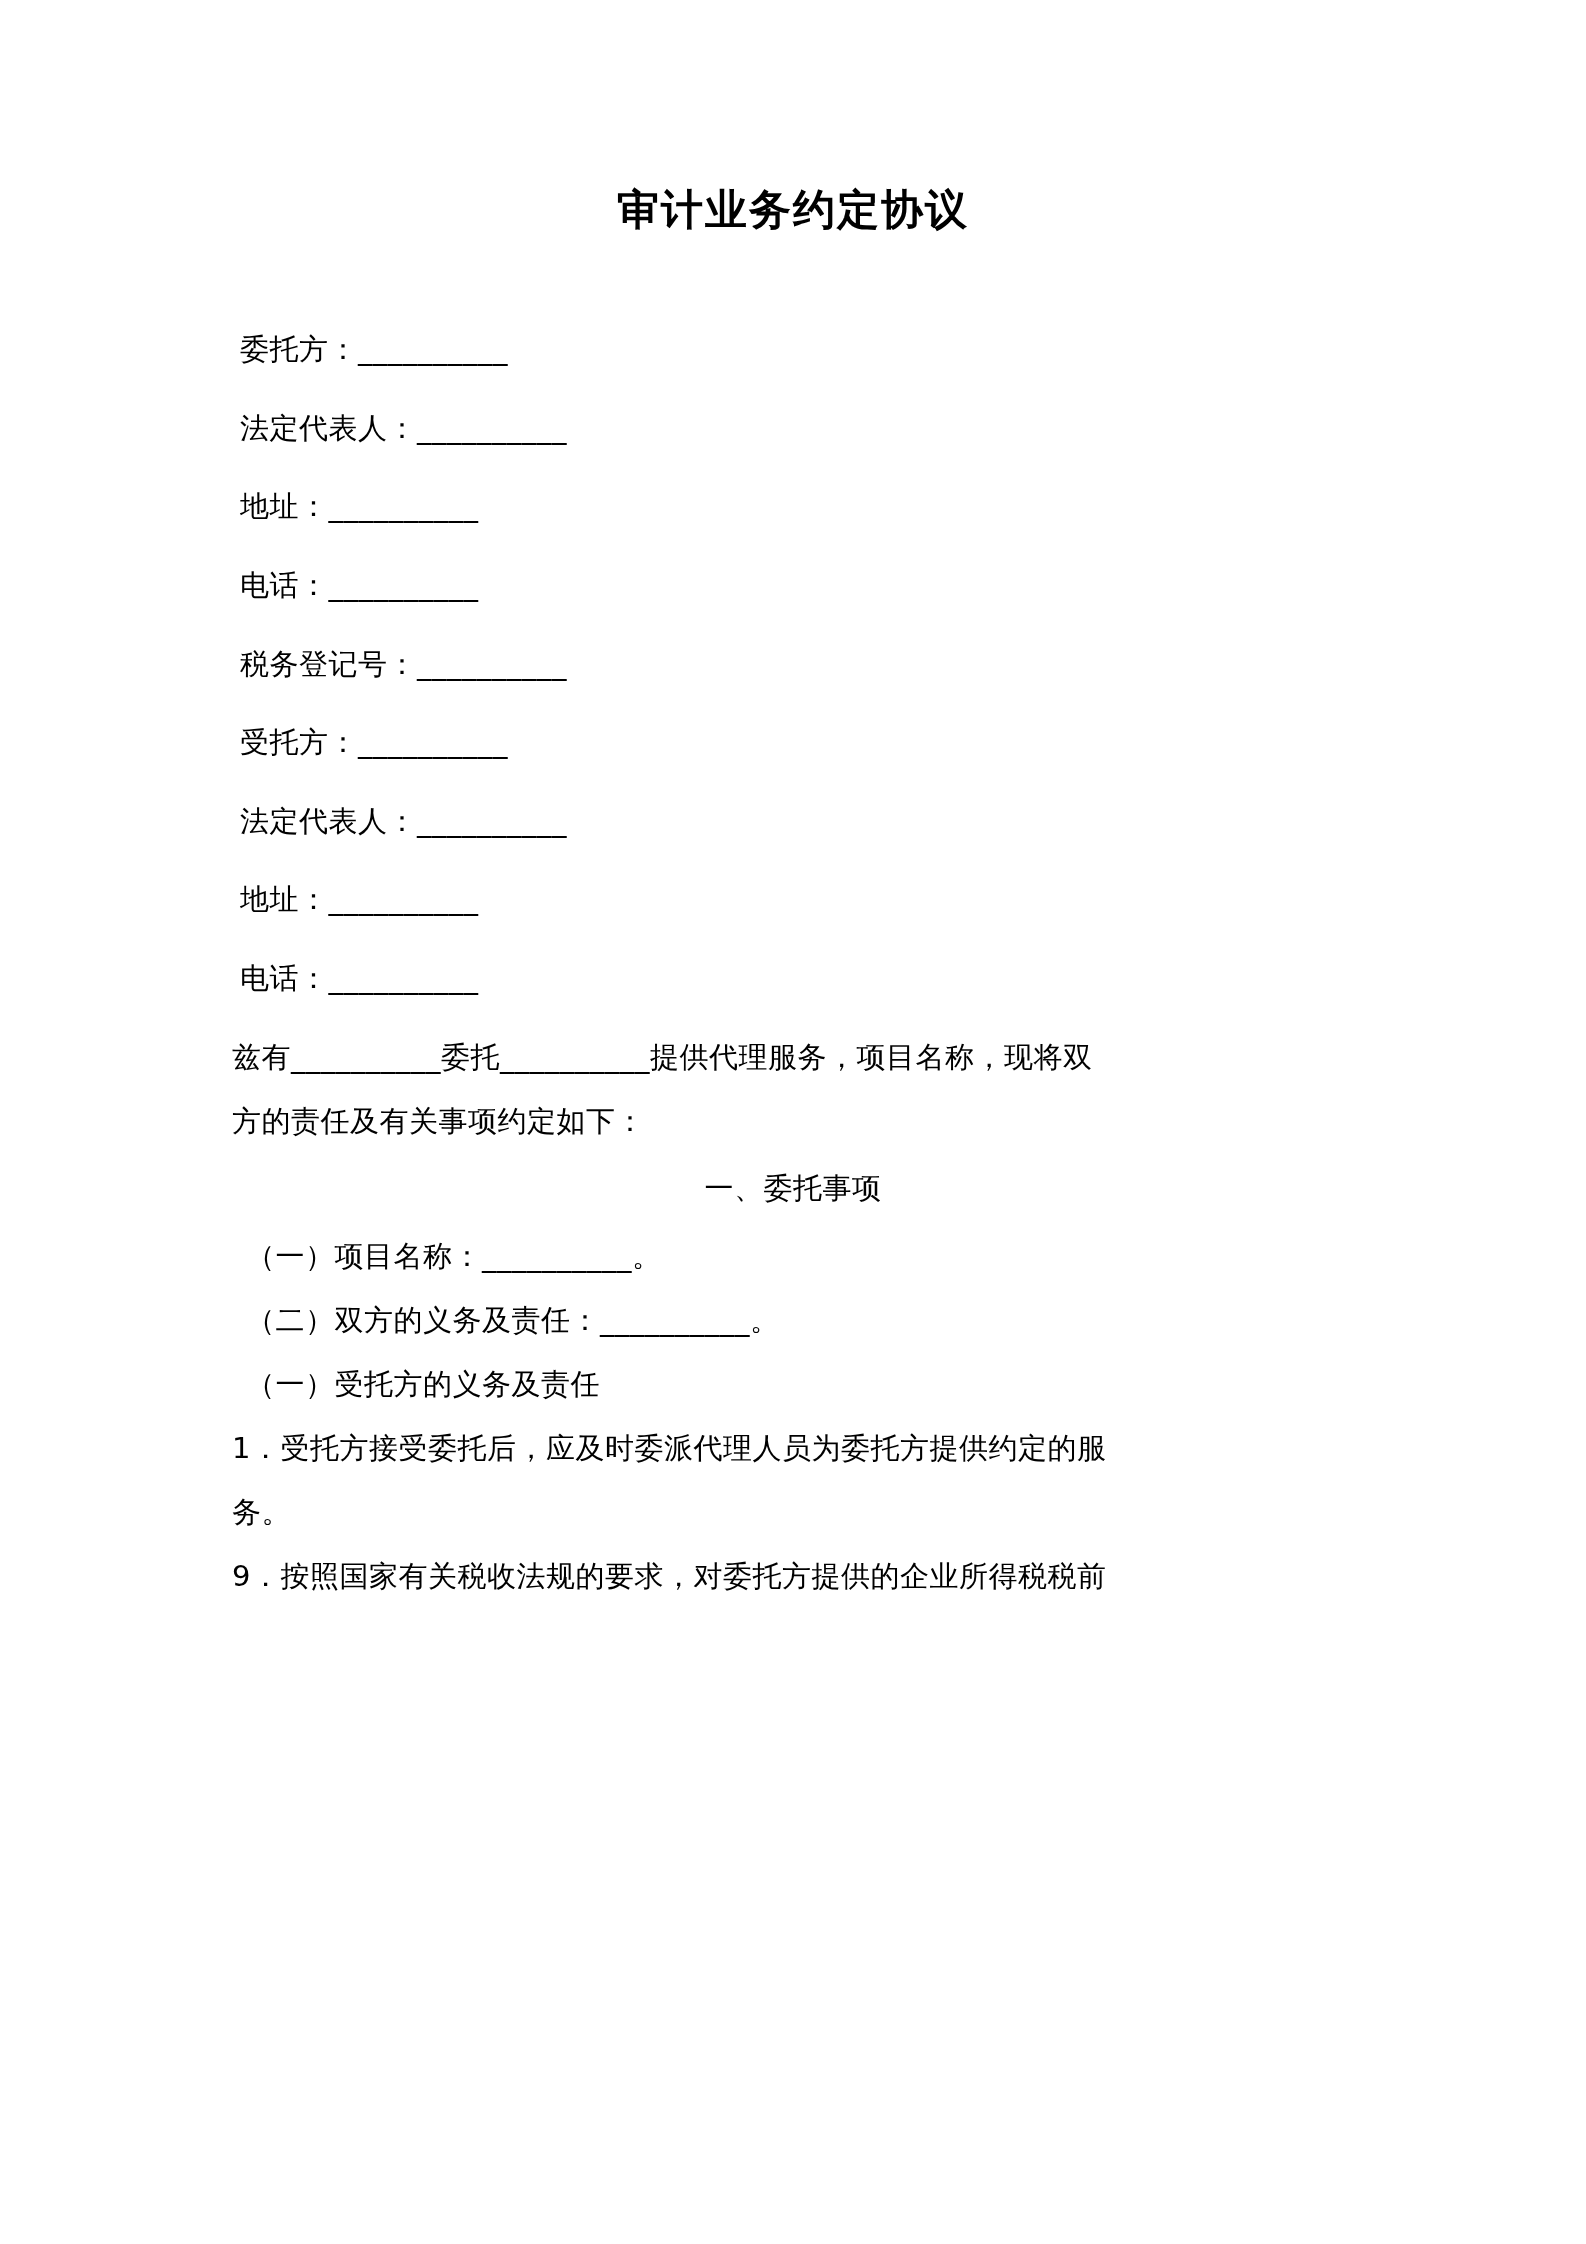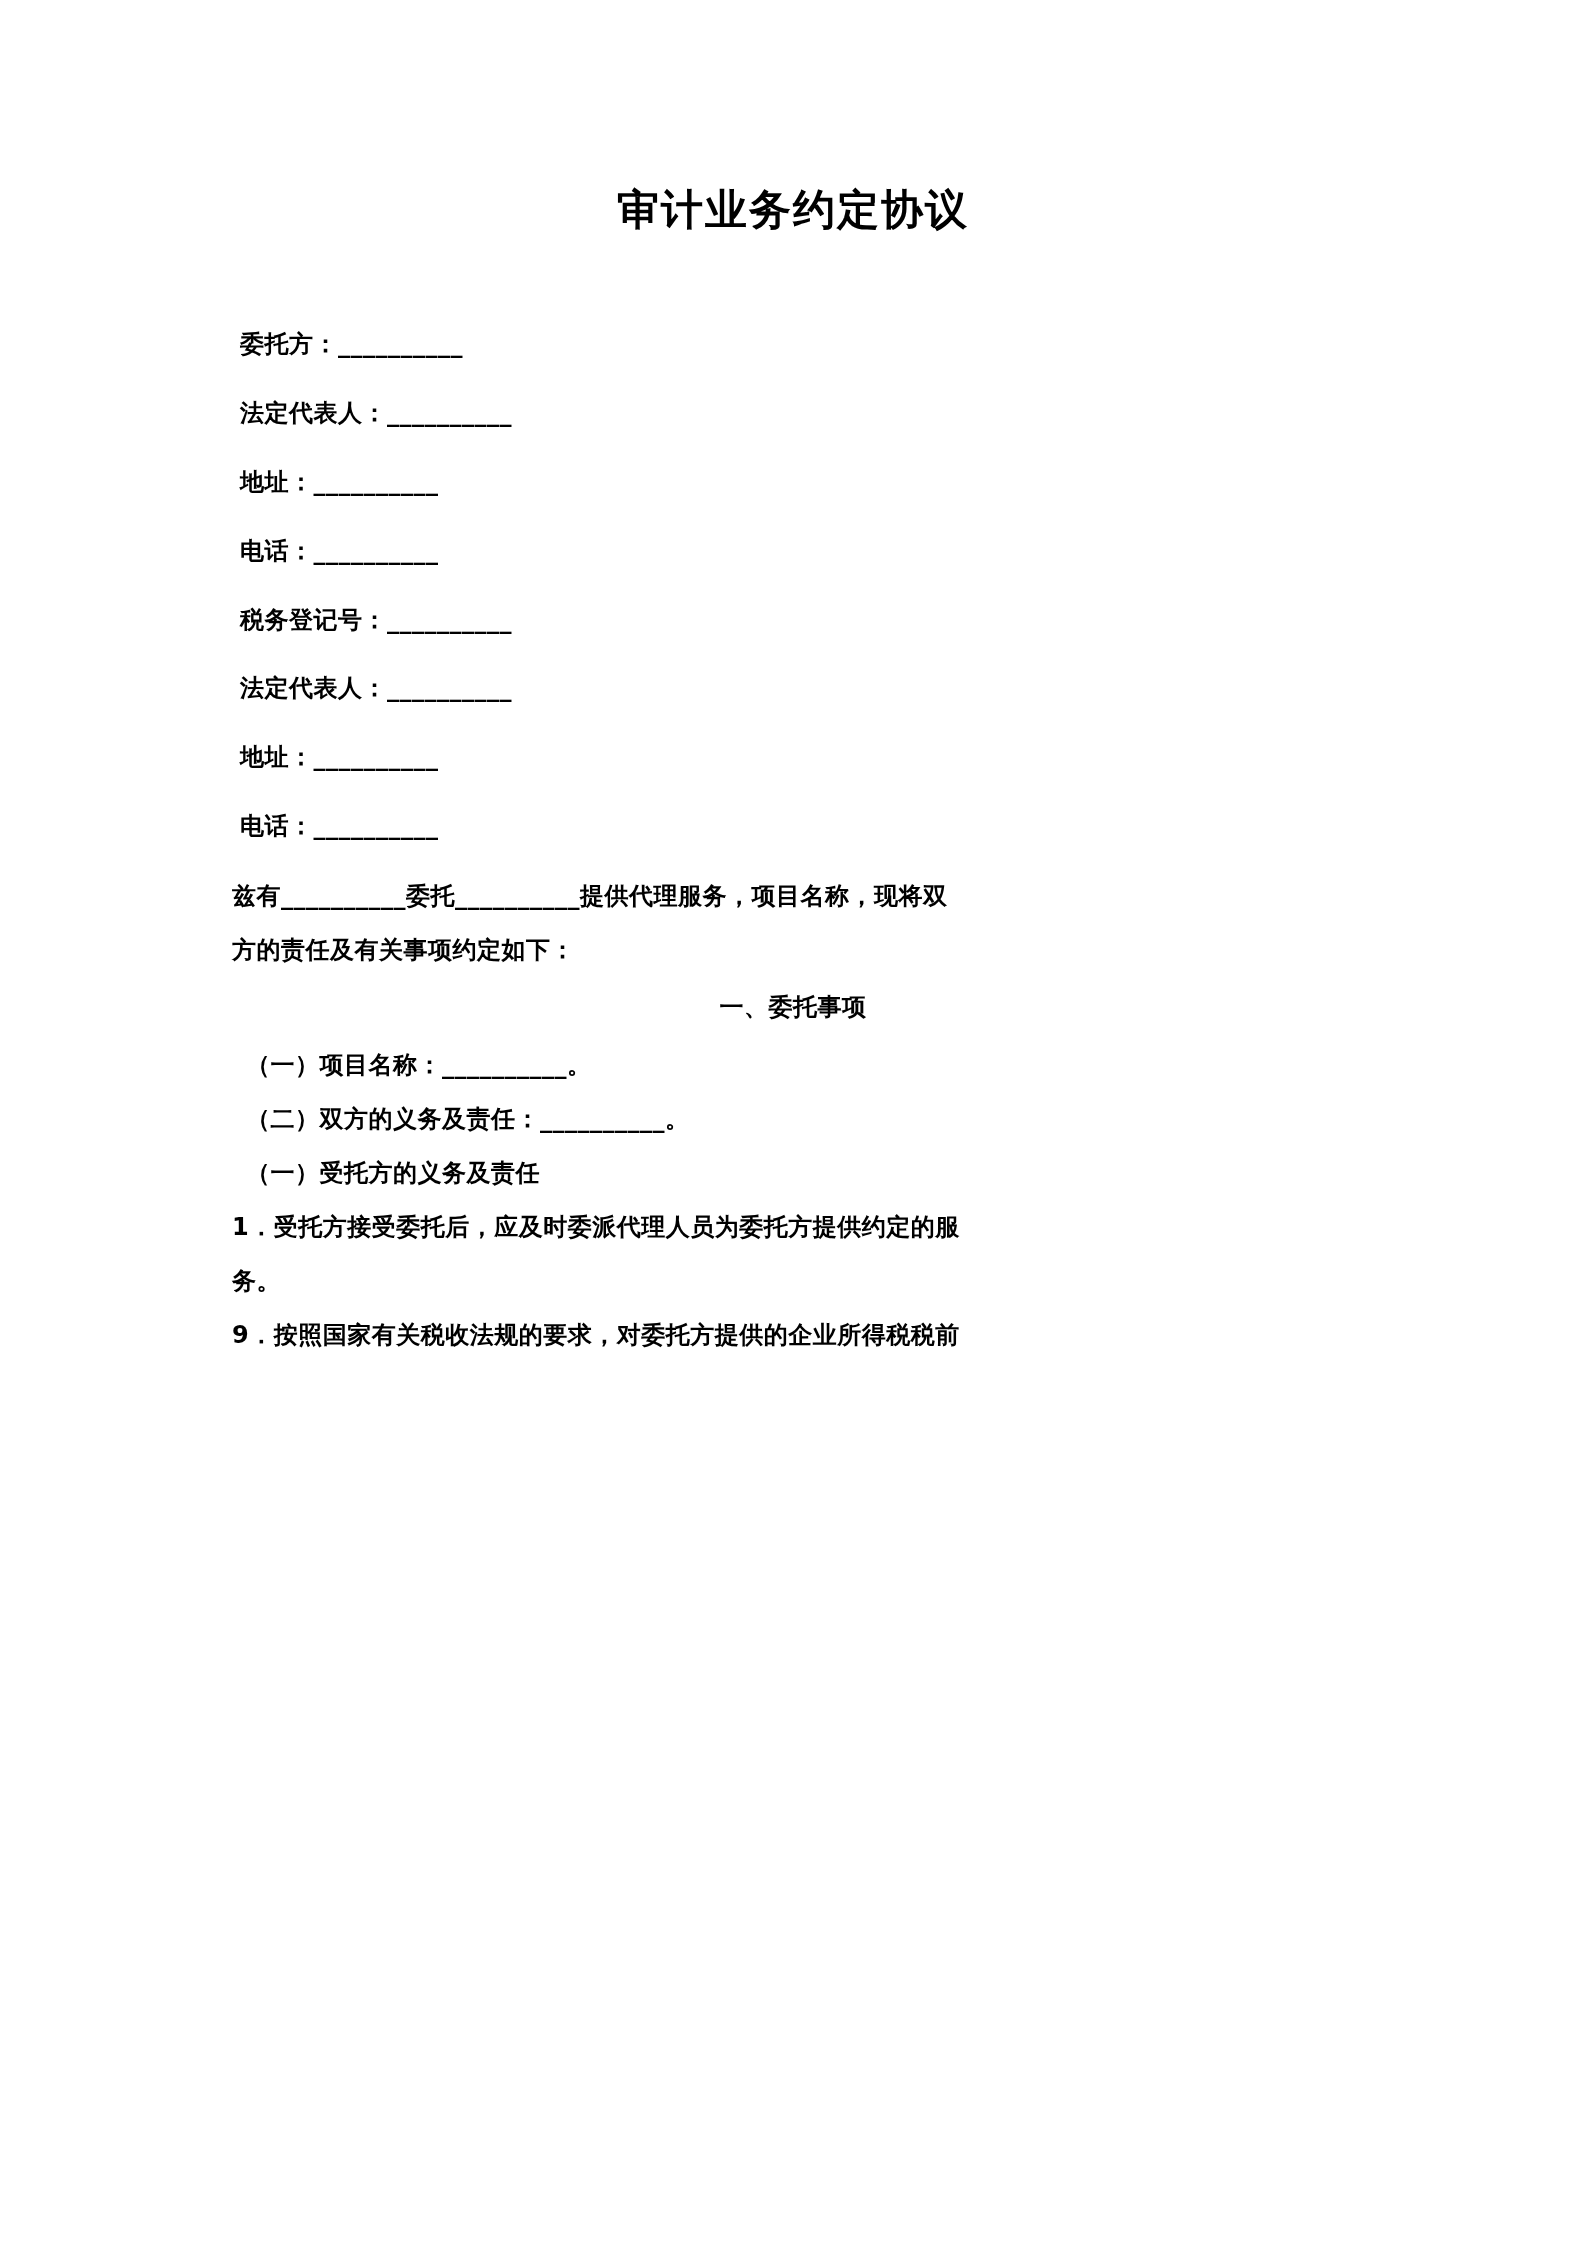--- a/index.html
+++ b/index.html
@@ -27,23 +27,23 @@
     text-align: center;
     font-size: 42px;
     font-weight: bold;
     letter-spacing: 2px;
     line-height: 1.2;
   }
   .body-block {
     margin-top: 86px;
   }
   .line {
-    font-size: 24px;
+    font-size: 29px;
     line-height: 1.95;
-    font-weight: bold;
+    font-weight: normal;
     letter-spacing: 0.5px;
     white-space: pre-wrap;
     margin: 0;
   }
   .line.field {
     padding-left: 8px;
     margin-bottom: 22px;
   }
   .line.wrap {
     line-height: 2.0;
@@ -65,20 +65,21 @@
 
   <h1 class="doc-title">审计业务约定协议</h1>
 
   <div class="body-block">
 
     <p class="line field">委托方：__________</p>
     <p class="line field">法定代表人：__________</p>
     <p class="line field">地址：__________</p>
     <p class="line field">电话：__________</p>
     <p class="line field">税务登记号：__________</p>
+    <p class="line field">受托方：__________</p>
     <p class="line field">法定代表人：__________</p>
     <p class="line field">地址：__________</p>
     <p class="line field">电话：__________</p>
 
     <p class="line wrap">兹有__________委托__________提供代理服务，项目名称，现将双</p>
     <p class="line wrap">方的责任及有关事项约定如下：</p>
 
     <p class="line heading">一、委托事项</p>
     <p class="line indent1 wrap">（一）项目名称：__________。</p>
     <p class="line indent1 wrap">（二）双方的义务及责任：__________。</p>

